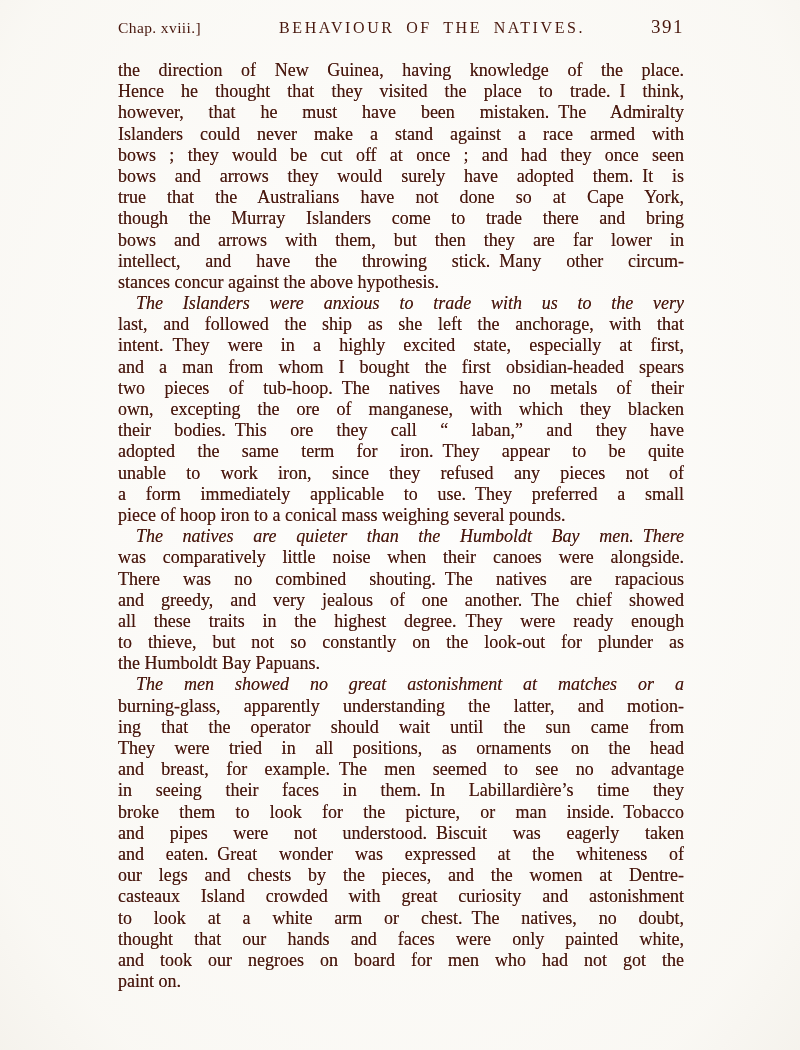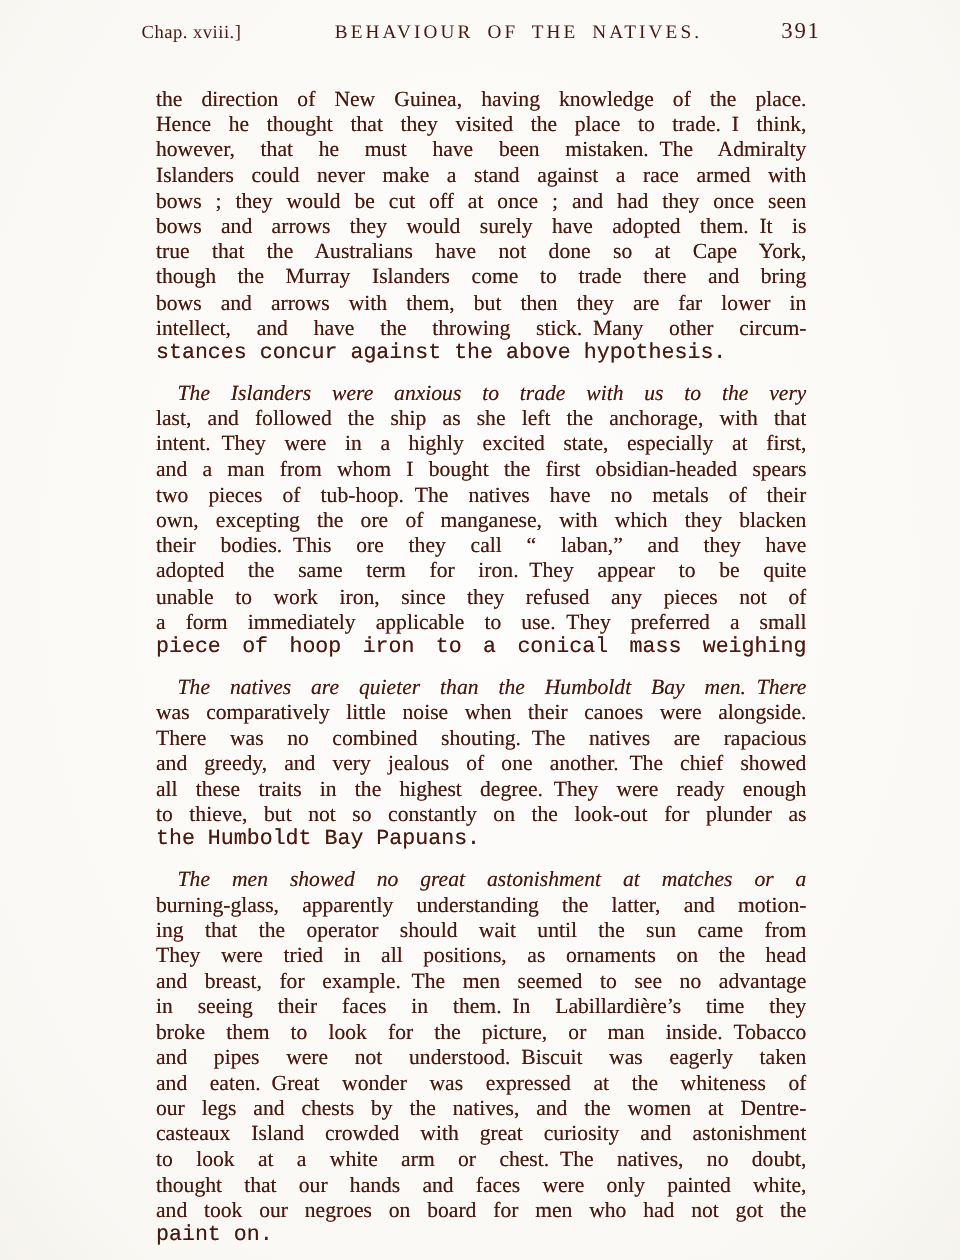--- a/index.html
+++ b/index.html
@@ -49,31 +49,30 @@
     white-space:nowrap;
   }
   .body-block{
     position:absolute;
     left:118px; top:60px;
     width:566px;
     font-size:18px;
     line-height:21.2px;
     text-shadow:0 0 0.45px rgba(72,23,13,0.65);
   }
-  .para{margin:12px;}
+  .para{margin:0;}
   .line{
     height:21.2px;
     text-align:justify;
     text-align-last:justify;
     white-space:normal;
     overflow:hidden;
   }
   .line.last{
     text-align-last:left;
-    font-family:Liberation Mono, monospace;
   }
   .line.first-indent{
     text-indent:18px;
     font-style:italic;
   }
 </style>
 </head>
 <body>
 
 <div class="page">
@@ -121,21 +120,21 @@
       <div class="para">
         <div class="line first-indent">The men showed no great astonishment at matches or a</div>
         <div class="line">burning-glass, apparently understanding the latter, and motion-</div>
         <div class="line">ing that the operator should wait until the sun came from</div>
         <div class="line">They were tried in all positions, as ornaments on the head</div>
         <div class="line">and breast, for example. The men seemed to see no advantage</div>
         <div class="line">in seeing their faces in them. In Labillardière’s time they</div>
         <div class="line">broke them to look for the picture, or man inside. Tobacco</div>
         <div class="line">and pipes were not understood. Biscuit was eagerly taken</div>
         <div class="line">and eaten. Great wonder was expressed at the whiteness of</div>
-        <div class="line">our legs and chests by the natives, and the women at Dentre-</div>
+        <div class="line">our legs and chests by the pieces, and the women at Dentre-</div>
         <div class="line">casteaux Island crowded with great curiosity and astonishment</div>
         <div class="line">to look at a white arm or chest. The natives, no doubt,</div>
         <div class="line">thought that our hands and faces were only painted white,</div>
         <div class="line">and took our negroes on board for men who had not got the</div>
         <div class="line last">paint on.</div>
       </div>
     </div>
 </div>
 
 </body></html>

